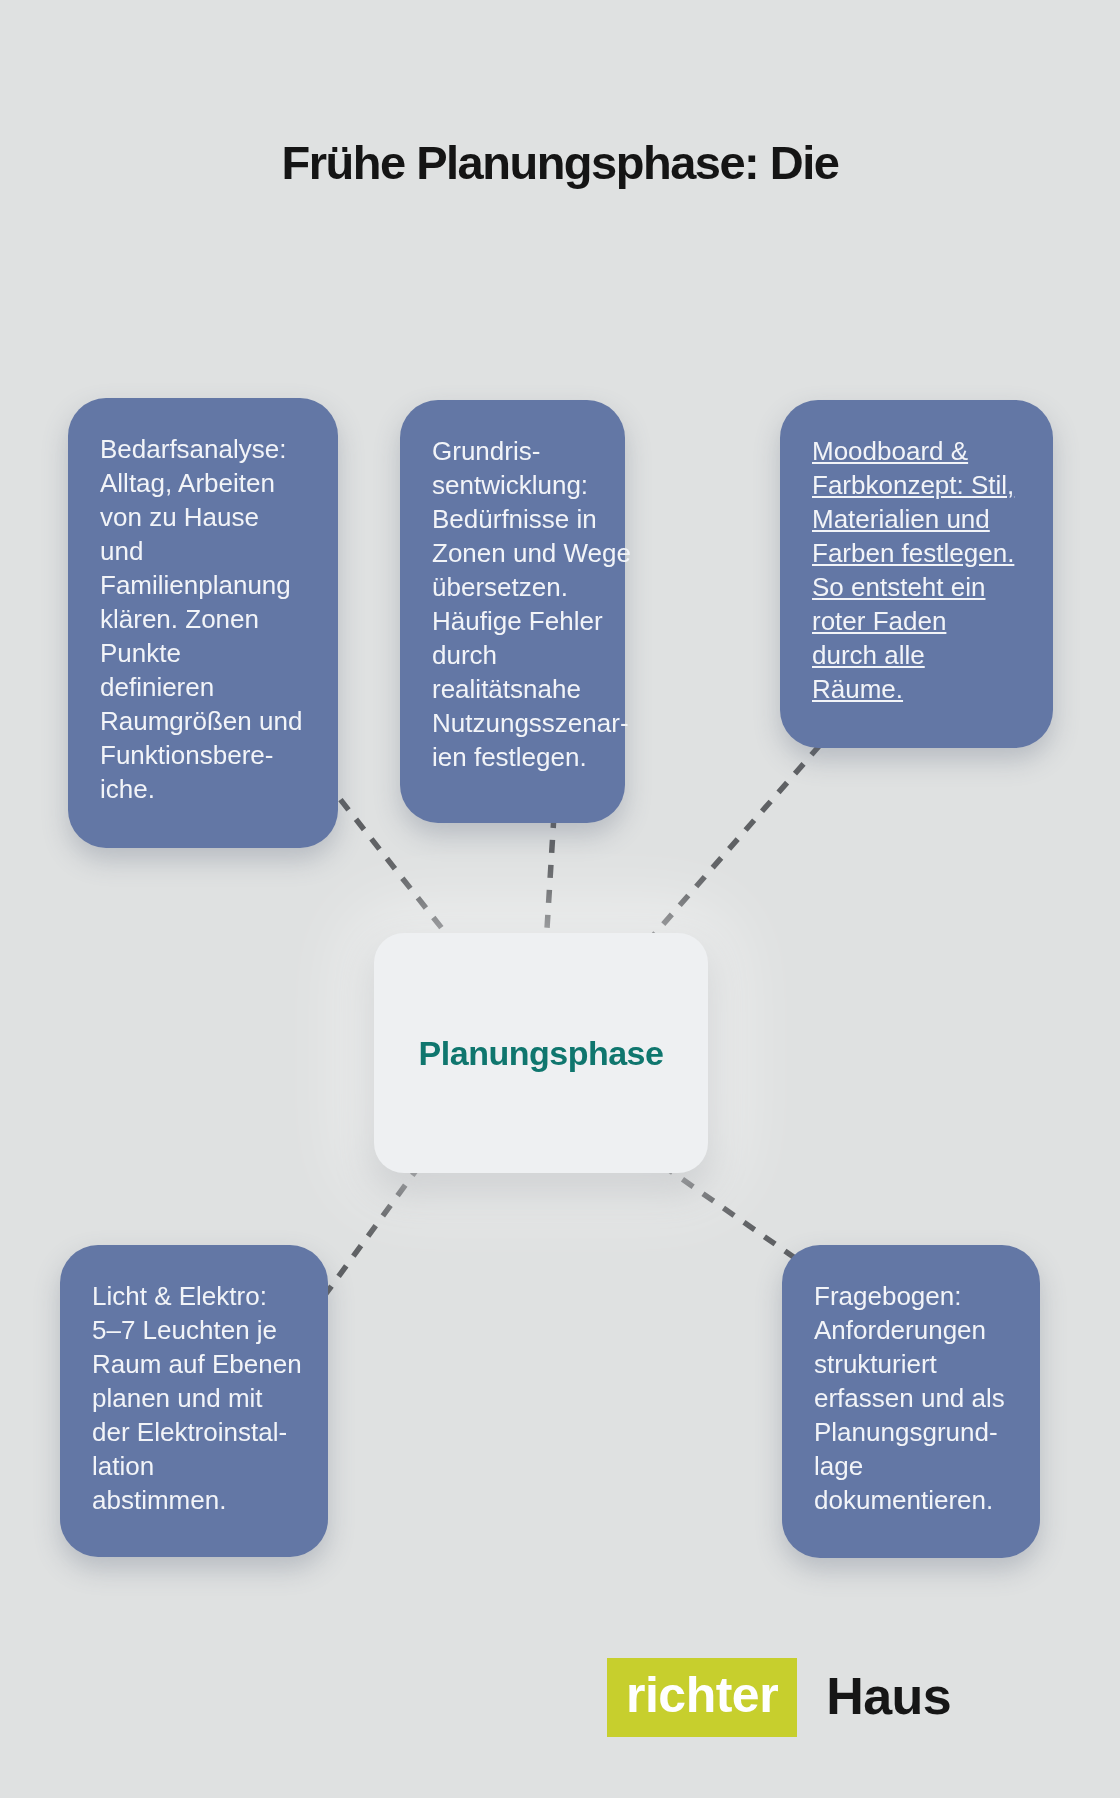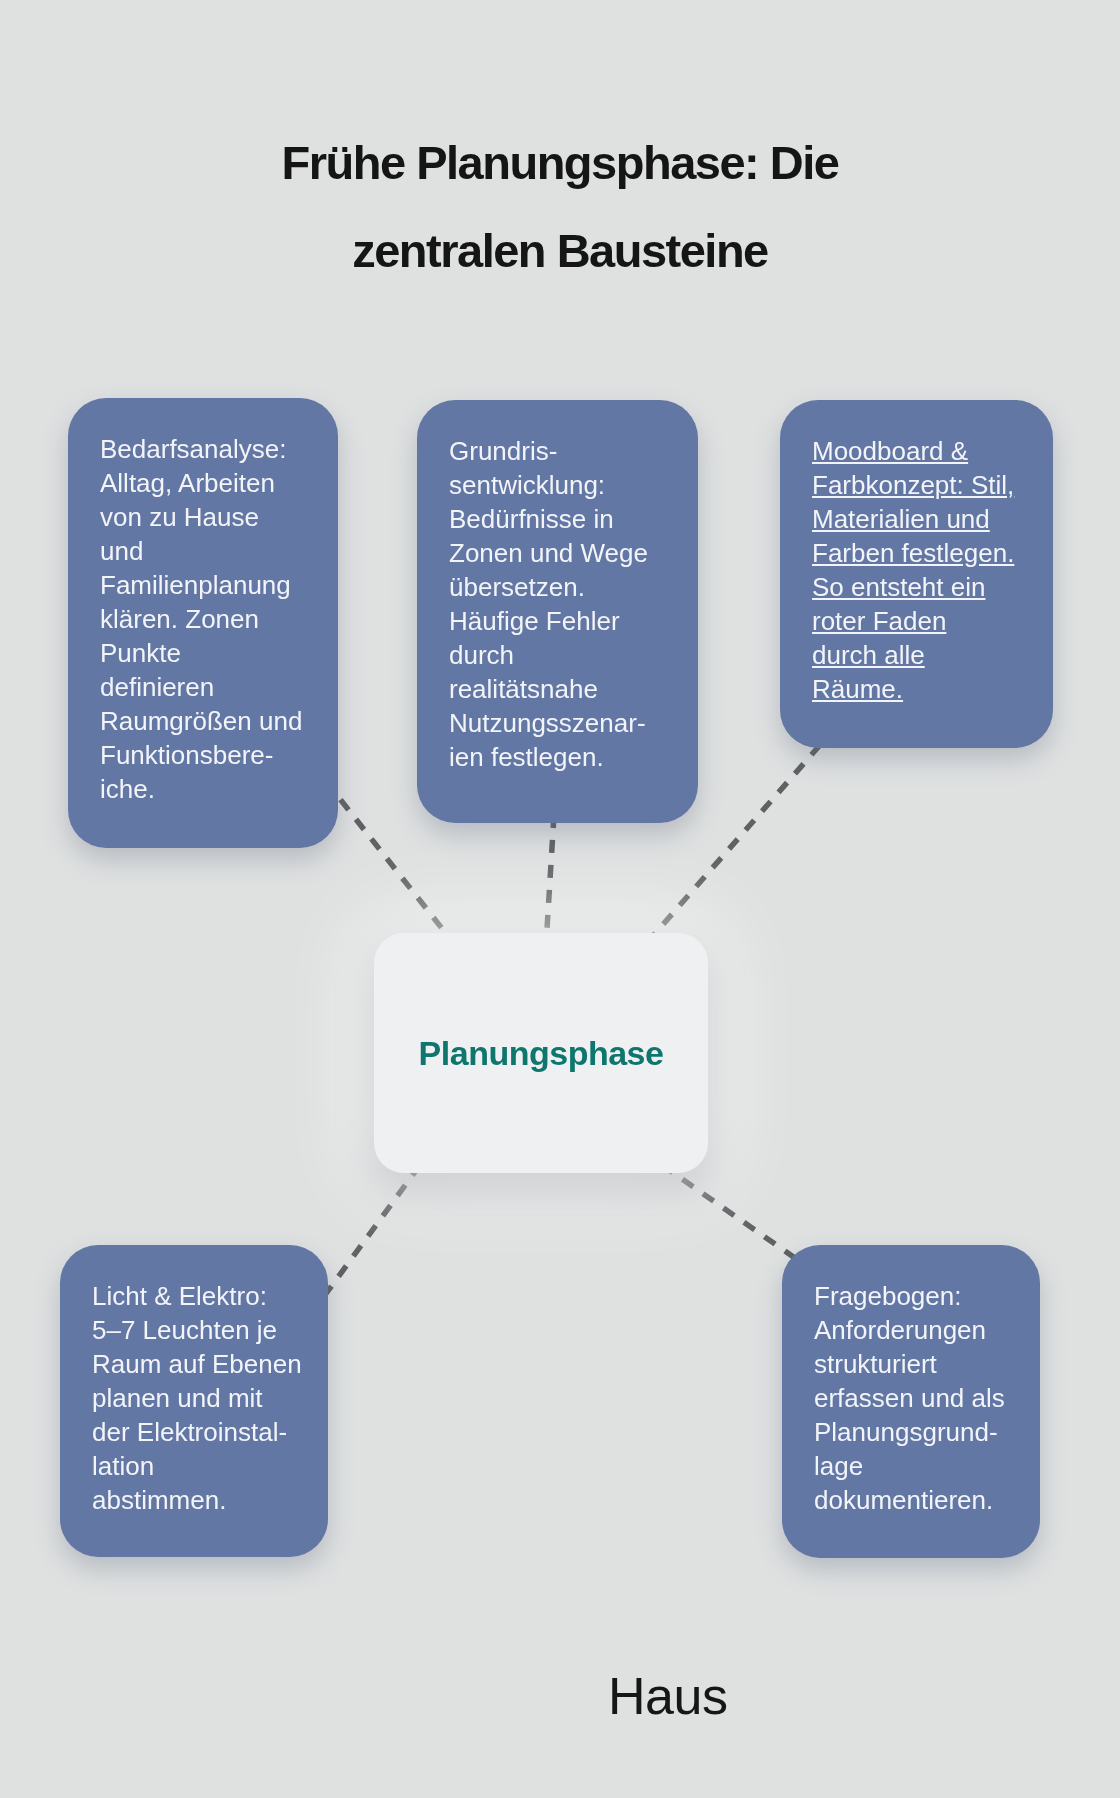--- a/index.html
+++ b/index.html
@@ -25,45 +25,44 @@
     background:#eef0f2;border-radius:30px;
     display:flex;align-items:center;justify-content:center;
     box-shadow:0 0 70px 26px rgba(255,255,255,.50), 0 16px 36px rgba(100,106,114,.38);
   }
   .center-node .label{
     font-size:34px;font-weight:700;color:#0f766e;letter-spacing:-.5px;
   }
   #connectors{position:absolute;left:0;top:0;z-index:1;}
   .node,.center-node{z-index:2;}
   #node-1{left:68px; top:398px; width:270px;height:450px;}
-  #node-2{left:417px;top:400px; width:281px;height:423px;}
+  #node-2{left:400px;top:400px; width:225px;height:423px;}
   #node-3{left:780px;top:400px; width:273px;height:348px;text-decoration:underline;}
   #node-4{left:60px; top:1245px;width:268px;height:312px;}
   #node-5{left:782px;top:1245px;width:258px;height:313px;}
   .logo{
     position:absolute;left:607px;top:1658px;height:79px;z-index:2;
     display:flex;align-items:center;
   }
   .logo .brand{
     background:#c7cf2d;color:#ffffff;
     font-size:50px;font-weight:700;letter-spacing:-.5px;
     height:79px;display:flex;align-items:center;
     padding:0 19px 6px 19px;box-sizing:border-box;
   }
   .logo .product{
-    color:#161616;font-size:52px;font-weight:400;
-    margin-left:1px;padding-bottom:4px;letter-spacing:-.5px;
+    color:#161616;font-size:52px;font-weight:700;
+    margin-left:29px;padding-bottom:4px;letter-spacing:-.5px;
   }
 </style>
 </head>
 <body>
 
 <h1 class="title">
   <div>Frühe Planungsphase: Die</div>
-  <div>zentralen Bausteine</div>
 </h1>
 
 <svg id="connectors" width="1120" height="1798" viewBox="0 0 1120 1798">
   <g stroke="#55575a" stroke-width="5.5" stroke-dasharray="13 12" opacity="0.92">
     <line x1="325" y1="780" x2="455" y2="945"></line>
     <line x1="554" y1="815" x2="546" y2="945"></line>
     <line x1="820" y1="745" x2="645" y2="945"></line>
     <line x1="420" y1="1165" x2="325" y2="1295"></line>
     <line x1="662" y1="1165" x2="795" y2="1258"></line>
   </g>
@@ -125,14 +124,15 @@
     <div class="tline">Planungsgrund-</div>
     <div class="tline">lage</div>
     <div class="tline">dokumentieren.</div>
   </div>
 
 <div class="center-node">
   <span class="label">Planungsphase</span>
 </div>
 
 <div class="logo">
+  <span class="brand">richter</span>
   <span class="product">Haus</span>
 </div>
 
 </body></html>

